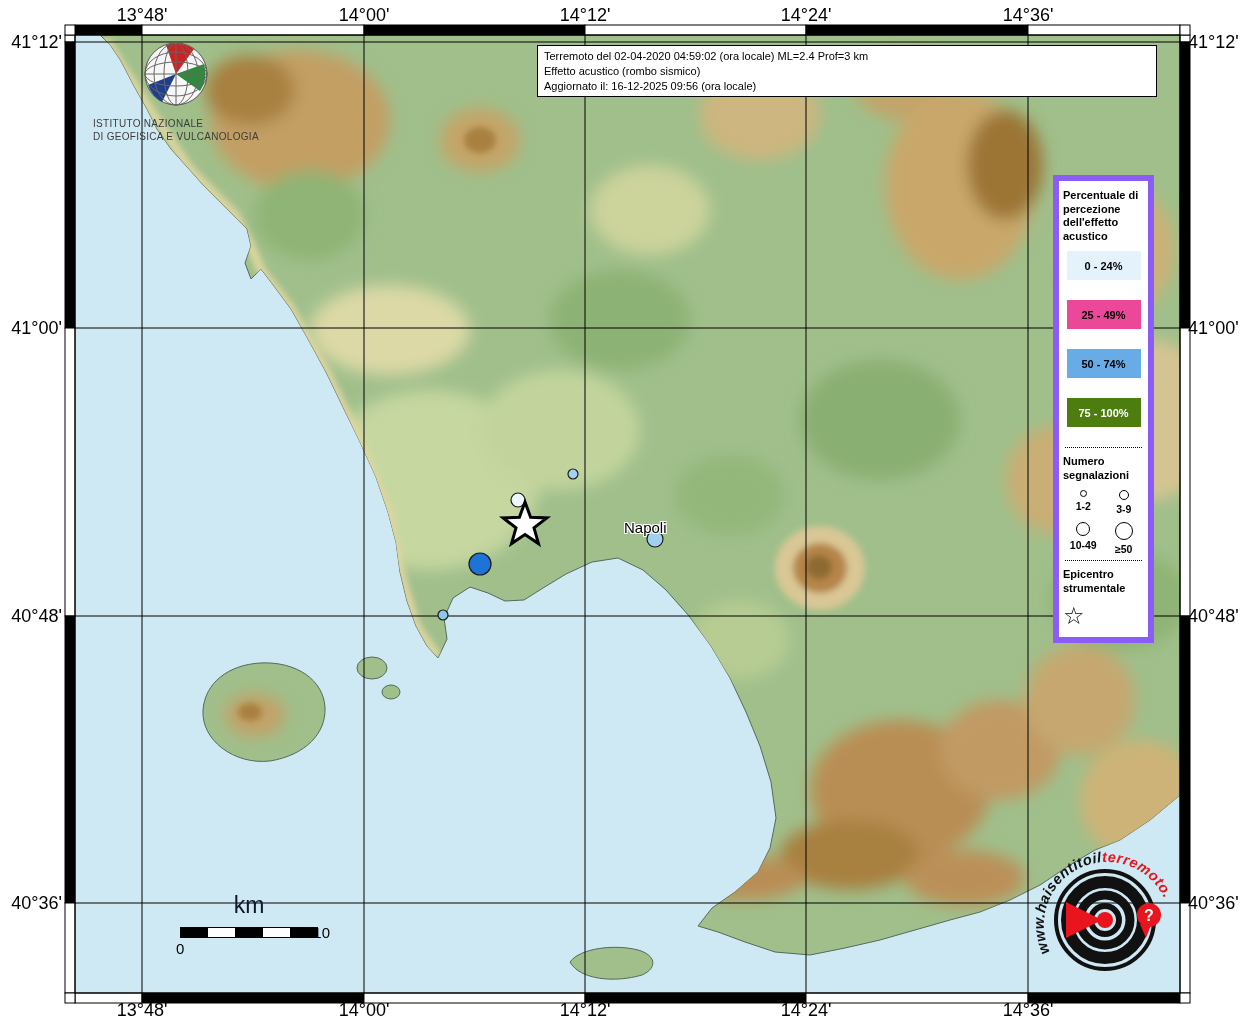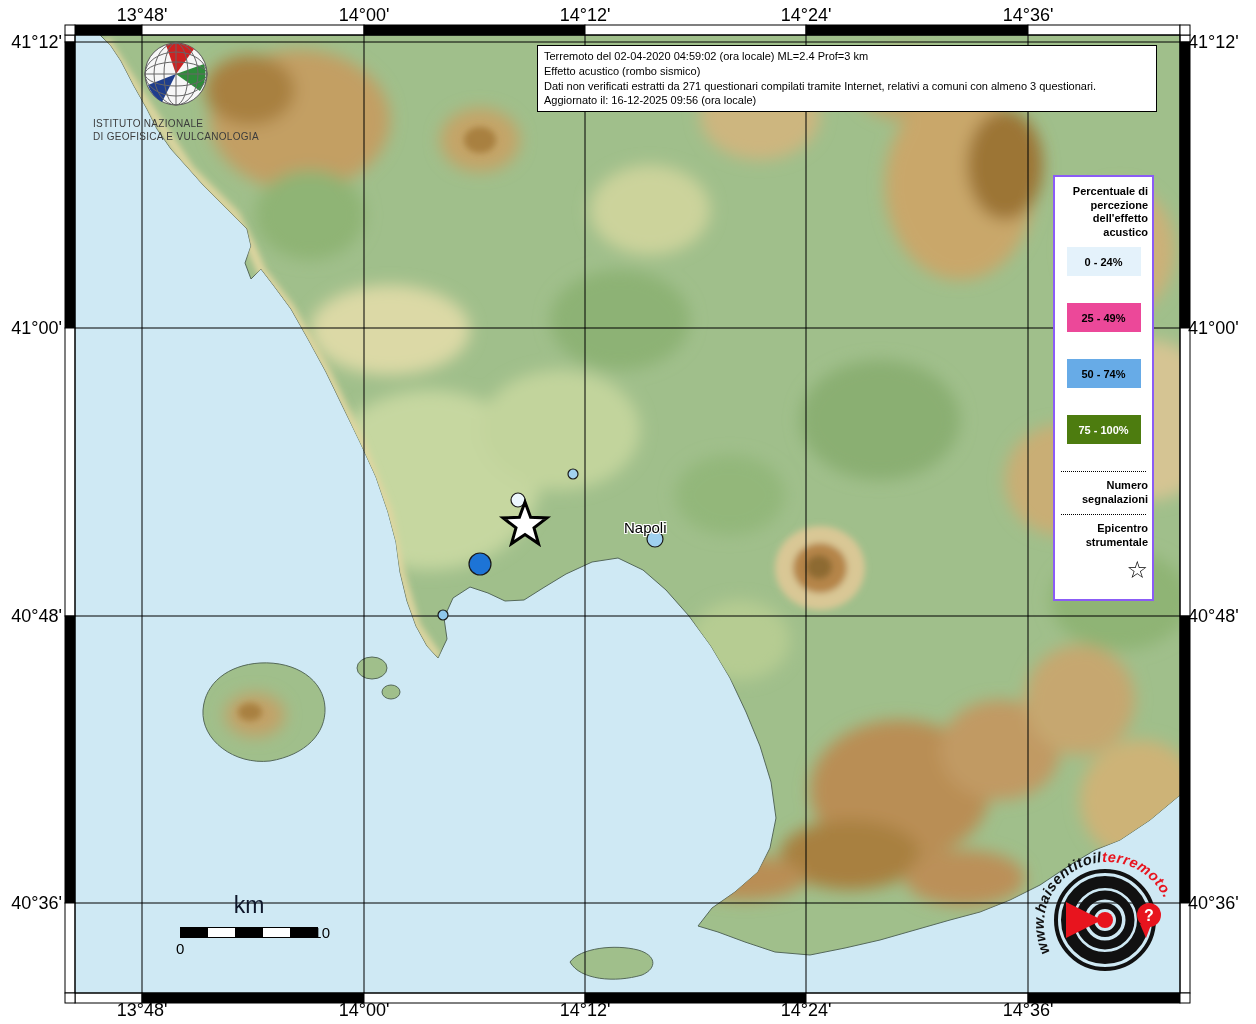--- a/index.html
+++ b/index.html
@@ -11,23 +11,23 @@
   .coord{position:absolute;font-size:18px;color:#000000;white-space:nowrap;}
   .coord.top,.coord.bottom{transform:translateX(-50%);}
   .coord.left{left:0;width:62px;text-align:right;transform:translateY(-50%);}
   .coord.right{left:1188px;transform:translateY(-50%);}
 
   .info-box{position:absolute;left:537px;top:45px;width:620px;background:#fff;
             border:1px solid #000;padding:3px 6px;font-size:11px;line-height:14.8px;
             white-space:nowrap;overflow:hidden;color:#000;}
 
   .legend{position:absolute;left:1053px;top:175px;width:101px;background:#fff;
-          border:2px solid #8b5cf6;padding:6px 4px 16px;text-align:right;color:#000;}
+          border:6px solid #8b5cf6;padding:6px 4px 8px;text-align:left;color:#000;}
   .legend-title{font-size:11px;font-weight:bold;line-height:13.5px;margin:2px 0 8px;}
-  .swatch{width:74px;height:29px;margin:0 auto 27px;display:flex;align-items:center;
+  .swatch{width:74px;height:29px;margin:0 auto 20px;display:flex;align-items:center;
           justify-content:center;font-size:11px;font-weight:bold;}
   .legend-sep{border-top:1px dotted #000;margin:4px 2px 7px;}
   .count-grid{display:grid;grid-template-columns:1fr 1fr;row-gap:7px;margin-bottom:5px;}
   .count-item{display:flex;flex-direction:column;align-items:center;gap:3px;
               font-size:10.5px;font-weight:bold;}
   .cc{border:1.4px solid #000;border-radius:50%;background:#fff;display:inline-block;}
   .cc1{width:7px;height:7px;}.cc2{width:10px;height:10px;}
   .cc3{width:14px;height:14px;}.cc4{width:18px;height:18px;}
   .legend-star{font-size:24px;line-height:26px;}
 
@@ -238,40 +238,57 @@
     </svg>
     <div class="ingv-text">
       <div>ISTITUTO NAZIONALE</div>
       <div>DI GEOFISICA E VULCANOLOGIA</div>
     </div>
   </div>
 
   <div class="info-box">
     <div>Terremoto del 02-04-2020 04:59:02 (ora locale) ML=2.4 Prof=3 km</div>
     <div>Effetto acustico (rombo sismico)</div>
-    <div>Dati non verificati estratti da 271 questionari compilati tramite Internet, relativi a comuni con almeno 3 questionari.</div>
     <div>Aggiornato il: 16-12-2025 09:56 (ora locale)</div>
   </div>
 
   <div class="legend">
     <div class="legend-title">Percentuale di percezione dell'effetto acustico</div>
     <div class="swatch" style="background: rgb(228, 242, 251);">
         <span style="color: rgb(0, 0, 0);">0 - 24%</span>
       </div>
     <div class="swatch" style="background: #ec4899;">
         <span style="color: rgb(0, 0, 0);">25 - 49%</span>
       </div>
     <div class="swatch" style="background: rgb(103, 171, 231);">
         <span style="color: rgb(0, 0, 0);">50 - 74%</span>
       </div>
     <div class="swatch" style="background: #4d7c0f;">
         <span style="color: rgb(255, 255, 255);">75 - 100%</span>
       </div>
     <div class="legend-sep"></div>
     <div class="legend-title">Numero segnalazioni</div>
+    <div class="count-grid">
+      <div class="count-item">
+          <span class="cc cc1"></span>
+          <span>1-2</span>
+        </div>
+      <div class="count-item">
+          <span class="cc cc2"></span>
+          <span>3-9</span>
+        </div>
+      <div class="count-item">
+          <span class="cc cc3"></span>
+          <span>10-49</span>
+        </div>
+      <div class="count-item">
+          <span class="cc cc4"></span>
+          <span>≥50</span>
+        </div>
+    </div>
     <div class="legend-sep"></div>
     <div class="legend-title">Epicentro strumentale</div>
     <div class="legend-star">☆</div>
   </div>
 
   <div class="napoli">Napoli</div>
 
   <div class="scalebar">
     <div class="km">km</div>
     <div class="bar">

